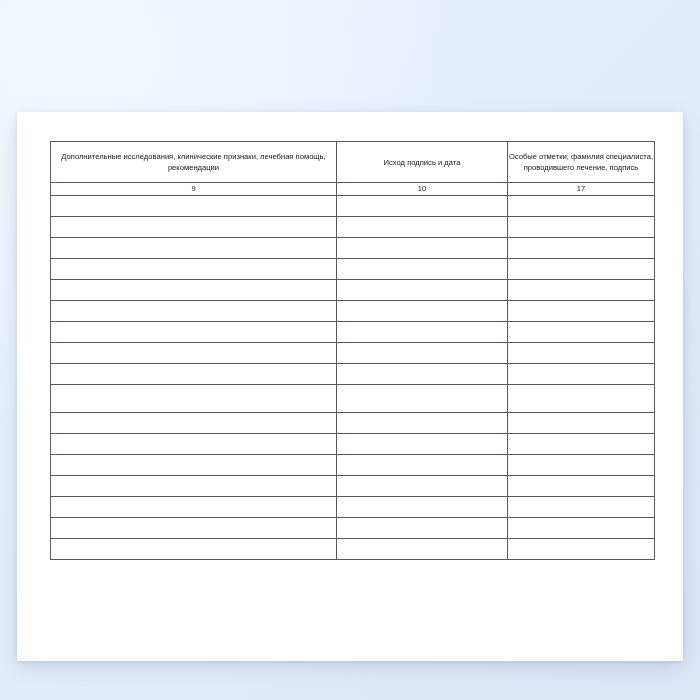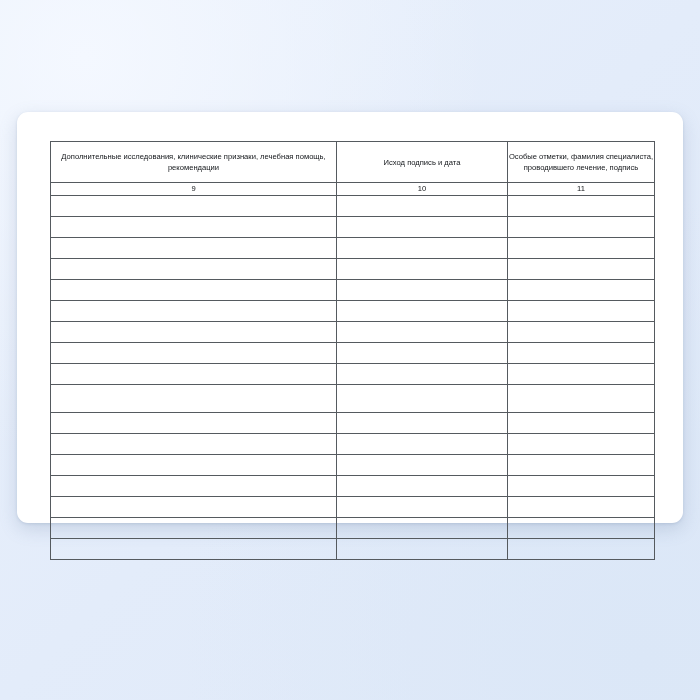--- a/index.html
+++ b/index.html
@@ -26,25 +26,24 @@
     inset: 0;
     background: radial-gradient(circle at 12% 8%, #f4f8ff 0%, rgba(244,248,255,0) 45%),
                 radial-gradient(circle at 92% 94%, #dbe7f7 0%, rgba(219,231,247,0) 50%);
     pointer-events: none;
   }
   #sheet {
     position: absolute;
     left: 17px;
     top: 112px;
     width: 666px;
-    height: 411px;
+    height: 549px;
     background: #ffffff;
     box-shadow: 0 6px 18px rgba(90, 115, 150, 0.22),
                 0 1px 3px rgba(90, 115, 150, 0.18);
-    border-radius: 11px;
   }
   #table-wrap {
     position: absolute;
     left: 33px;
     top: 29px;
     width: 601px;
     height: 420px;
   }
   table.form-table {
     border-collapse: collapse;
@@ -96,21 +95,21 @@
 
         <thead>
           <tr>
             <th class="col-head c1">Дополнительные исследования, клинические признаки, лечебная помощь, рекомендации</th>
             <th class="col-head c2">Исход подпись и дата</th>
             <th class="col-head c3">Особые отметки, фамилия специалиста, проводившего лечение, подпись</th>
           </tr>
           <tr>
             <td class="num-cell c1">9</td>
             <td class="num-cell c2">10</td>
-            <td class="num-cell c3">11</td>
+            <td class="num-cell c3">17</td>
           </tr>
         </thead>
 
         <tbody>
           <tr>
             <td class="blank-cell c1"></td>
             <td class="blank-cell c2"></td>
             <td class="blank-cell c3"></td>
           </tr>
           <tr>

